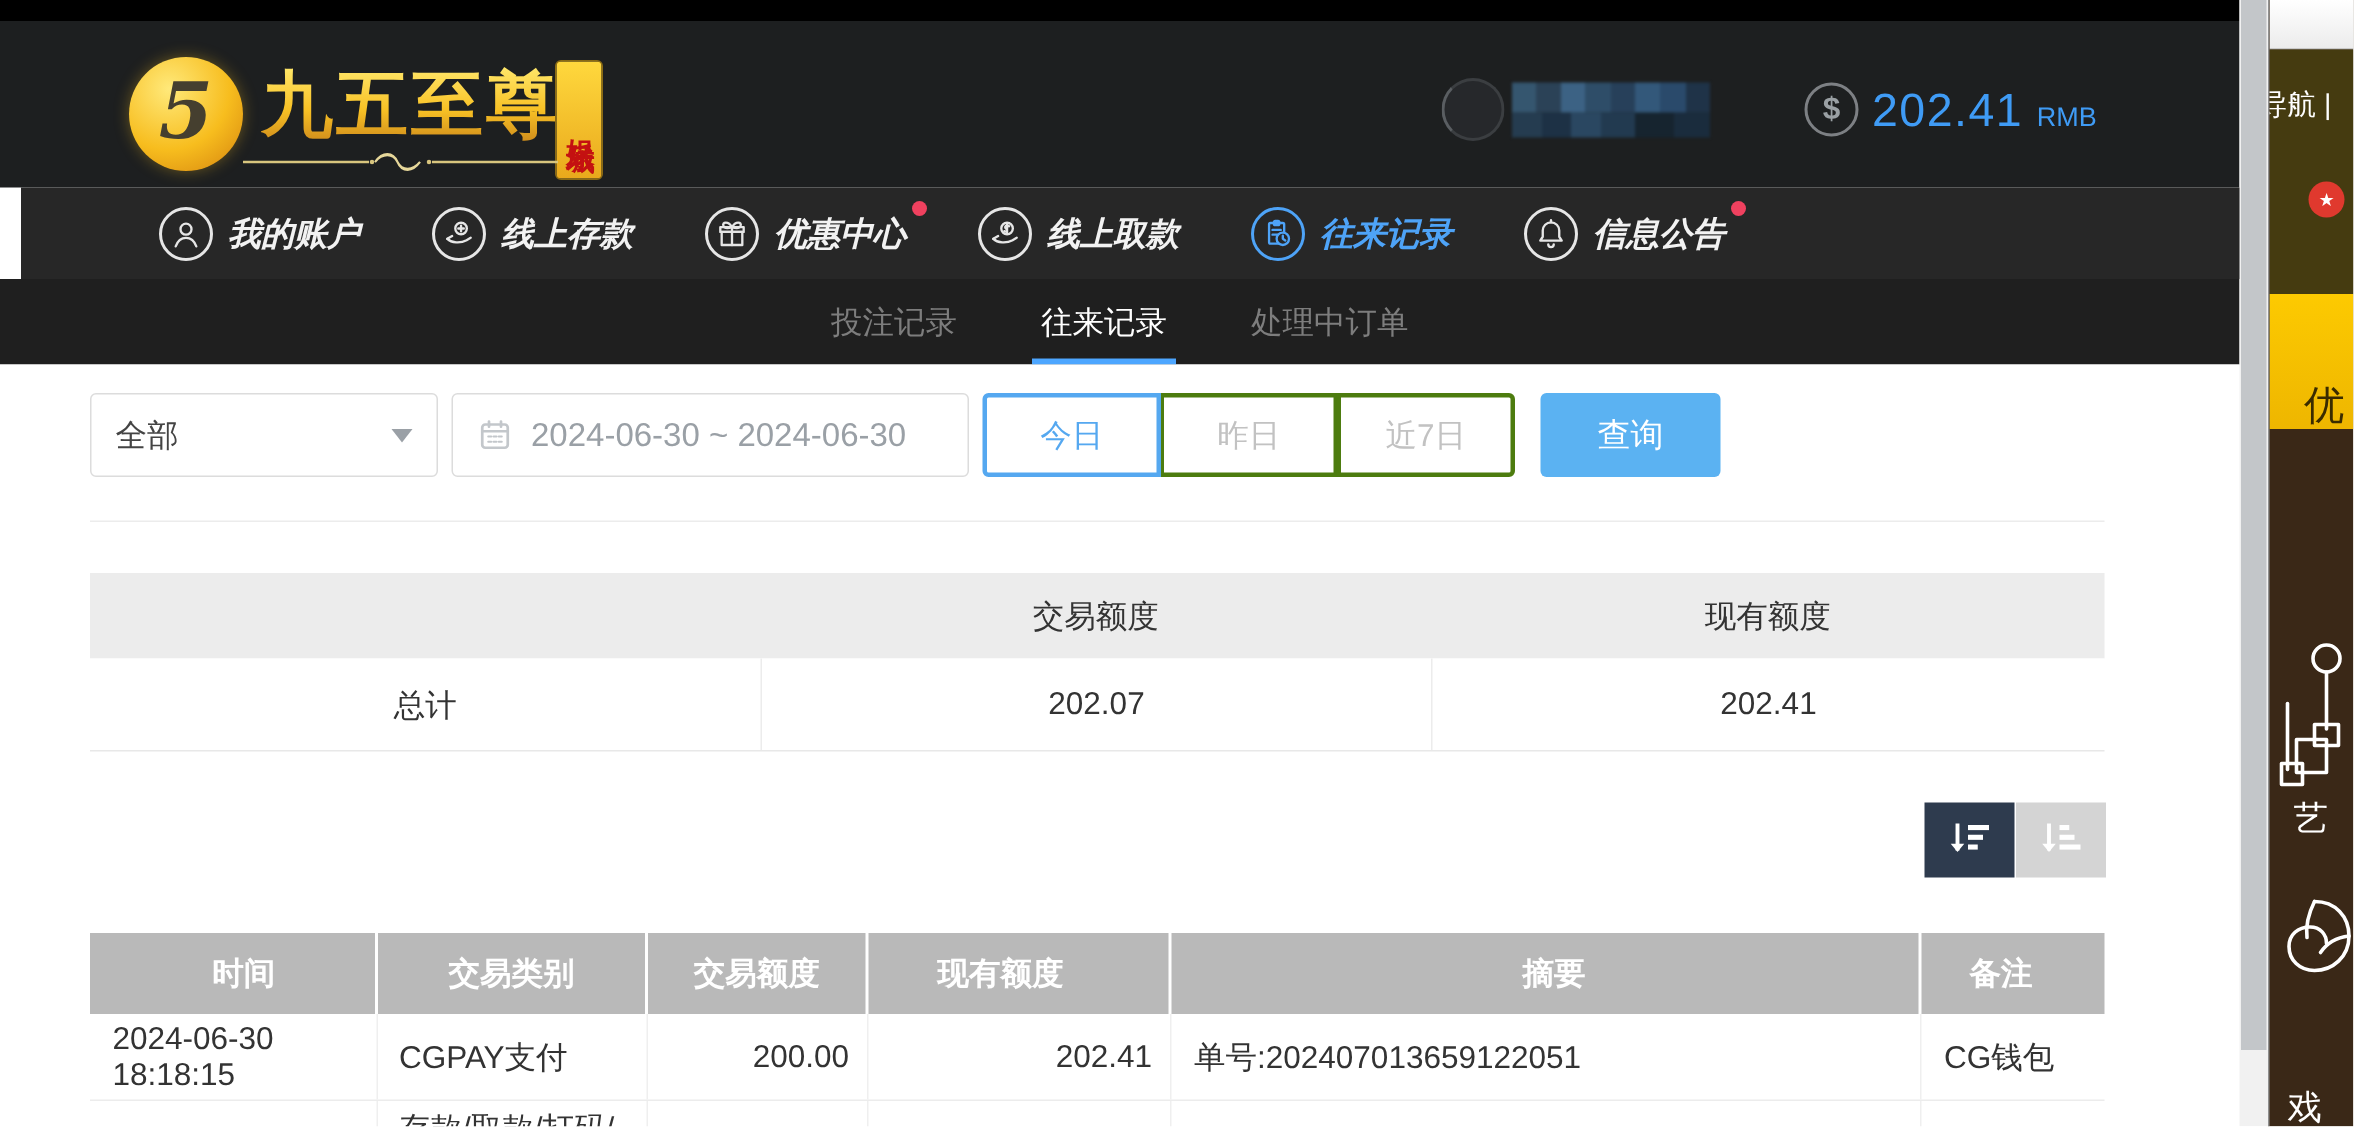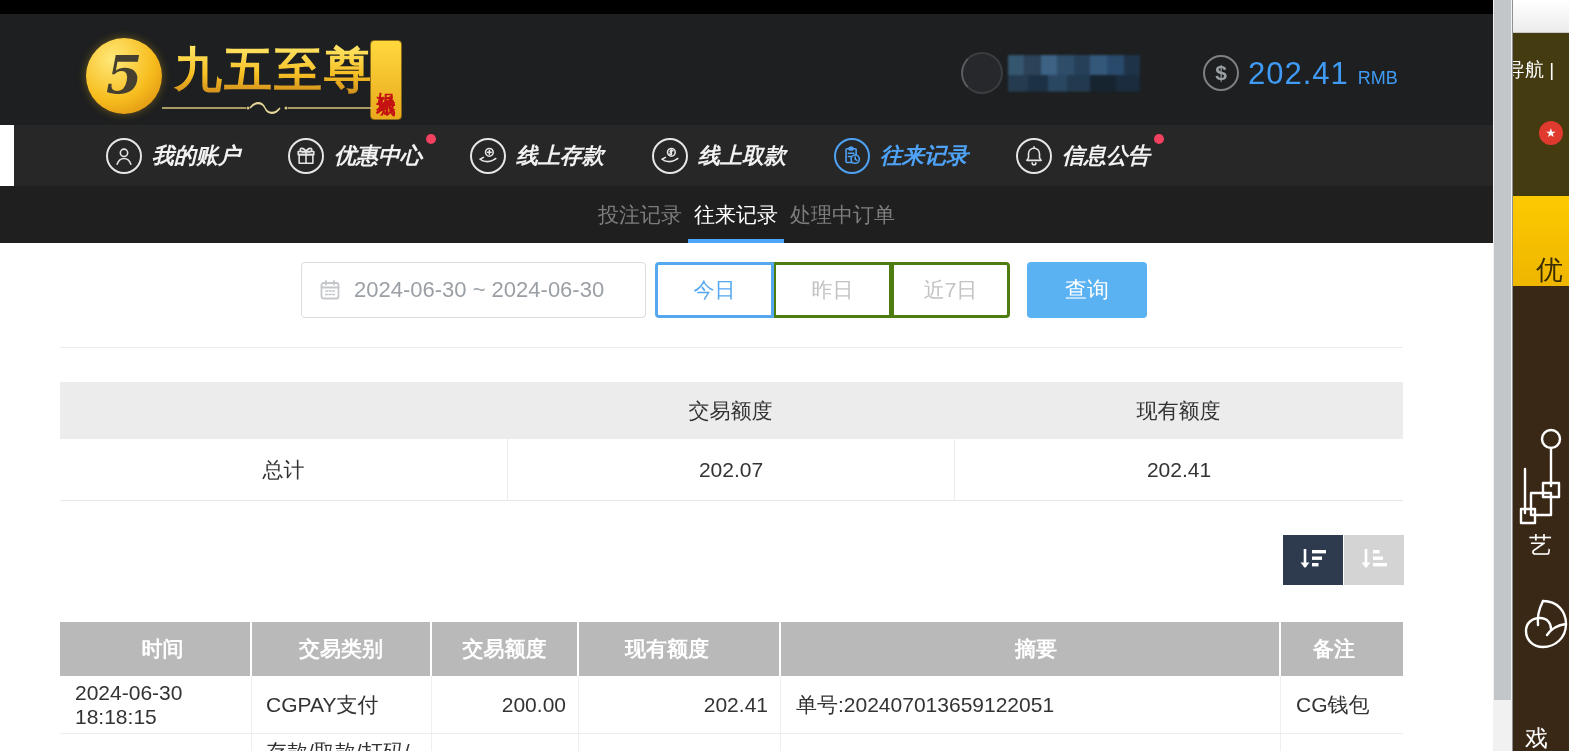--- a/index.html
+++ b/index.html
@@ -7,21 +7,21 @@
     font-family:"Liberation Sans","DejaVu Sans",sans-serif; }
   .app { position:relative; width:1569px; height:751px; overflow:hidden; background:#fff; }
   .main { position:absolute; left:0; top:0; width:1493px; height:751px; background:#fff; }
 
   
   .black-strip { position:absolute; left:0; top:0; width:1493px; height:14px; background:#000; }
   .header { position:absolute; left:0; top:14px; width:1493px; height:111px; background:#1d1f20; }
   .navbar { position:absolute; left:14px; top:125px; width:1493px; height:61px; background:#272727;
     display:flex; align-items:center; padding-left:92px; gap:48px;font-style:italic; }
   .subtab-bar { position:absolute; left:0; top:186px; width:1493px; height:57px; background:#1f1f1f;
-    display:flex; justify-content:center; transform:translateX(0); }
+    display:flex; justify-content:center; gap:44px; transform:translateX(0); }
 
   
   .logo-emblem { position:absolute; left:86px; top:24px; width:76px; height:76px; border-radius:50%;
     background:radial-gradient(circle at 35% 28%, #ffe97a, #f7bd1e 55%, #d8880f 95%);
     display:flex; align-items:center; justify-content:center;
     box-shadow:0 0 10px rgba(247,189,30,.35); }
   .logo-emblem span { font-family:"DejaVu Serif",serif; font-style:italic; font-weight:bold;
     font-size:52px; color:#453f2f; transform:translateY(-2px); }
   .logo-title { position:absolute; left:174px; top:24px; font-size:48px; font-weight:bold; letter-spacing:2px;
     background:linear-gradient(180deg,#ffe76a 10%,#f8c125 55%,#c8831a 95%);
@@ -182,40 +182,40 @@
               <circle cx="12" cy="8.5" r="4"></circle>
               <path d="M4.5 21c1.5-4.2 4.7-6.2 7.5-6.2s6 2 7.5 6.2"></path>
             </svg>
         </span>
         <span class="lbl">我的账户</span>
       </div>
 
       <div class="nav-item">
         <span class="nav-ico">
           <svg width="22" height="22" viewBox="0 0 24 24">
+              <circle cx="13.5" cy="8" r="4.2"></circle>
+              <path d="M11.5 8h4M13.5 6v4"></path>
+              <path d="M3.5 15.5c3 3 9.5 3.5 14 1l3-1.8"></path>
+              <path d="M3.5 15.5l3.5-2"></path>
+            </svg>
+        </span>
+        <span class="lbl">线上存款</span>
+      </div>
+
+      <div class="nav-item">
+        <span class="nav-ico">
+          <svg width="22" height="22" viewBox="0 0 24 24">
               <rect x="4.5" y="10.5" width="15" height="9.5"></rect>
               <rect x="3.5" y="7" width="17" height="3.5"></rect>
               <path d="M12 7v13"></path>
               <path d="M12 7c-2.5-4.5-7.5-4-6.2-.8C6.6 8 9.5 7.8 12 7zm0 0c2.5-4.5 7.5-4 6.2-.8C17.4 8 14.5 7.8 12 7z"></path>
             </svg>
         </span>
         <span class="lbl">优惠中心</span>
         <span class="red-dot"></span>
-      </div>
-
-      <div class="nav-item">
-        <span class="nav-ico">
-          <svg width="22" height="22" viewBox="0 0 24 24">
-              <circle cx="13.5" cy="8" r="4.2"></circle>
-              <path d="M11.5 8h4M13.5 6v4"></path>
-              <path d="M3.5 15.5c3 3 9.5 3.5 14 1l3-1.8"></path>
-              <path d="M3.5 15.5l3.5-2"></path>
-            </svg>
-        </span>
-        <span class="lbl">线上存款</span>
       </div>
 
       <div class="nav-item">
         <span class="nav-ico">
           <svg width="22" height="22" viewBox="0 0 24 24">
               <circle cx="13.5" cy="8" r="4.2"></circle>
               <path d="M15 6.3c-2-1.2-3.8.6-2.3 1.7s.8 3-1.2 1.9M13.5 5.3v5.4"></path>
               <path d="M3.5 15.5c3 3 9.5 3.5 14 1l3-1.8"></path>
               <path d="M3.5 15.5l3.5-2"></path>
             </svg>
@@ -250,20 +250,24 @@
     </div>
 
     <div class="subtab-bar">
       <div class="subtab">投注记录</div>
       <div class="subtab active">往来记录</div>
       <div class="subtab">处理中订单</div>
     </div>
 
     <div class="content">
 
+      <div class="select-box">
+        <span>全部</span>
+        <span class="chev"></span>
+      </div>
 
       <div class="date-box">
         <svg width="24" height="24" viewBox="0 0 24 24" style="stroke:#c3c7cb;fill:none;stroke-width:1.8;stroke-linecap:round;">
           <rect x="3.5" y="5" width="17" height="15.5" rx="2"></rect>
             <path d="M3.5 9.5h17M8 3v3.5M16 3v3.5"></path>
           <path d="M7.5 13h2M11 13h2M14.5 13h2M7.5 16.5h2M11 16.5h2M14.5 16.5h2" stroke-width="1.4"></path>
         </svg>
         <span>2024-06-30 ~ 2024-06-30</span>
       </div>
 

